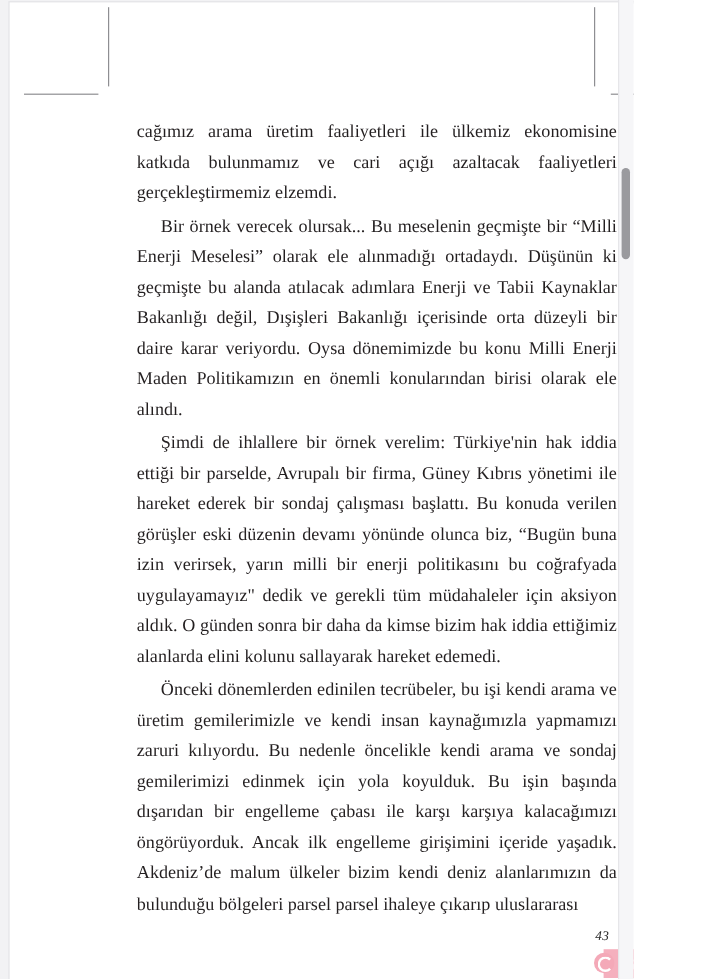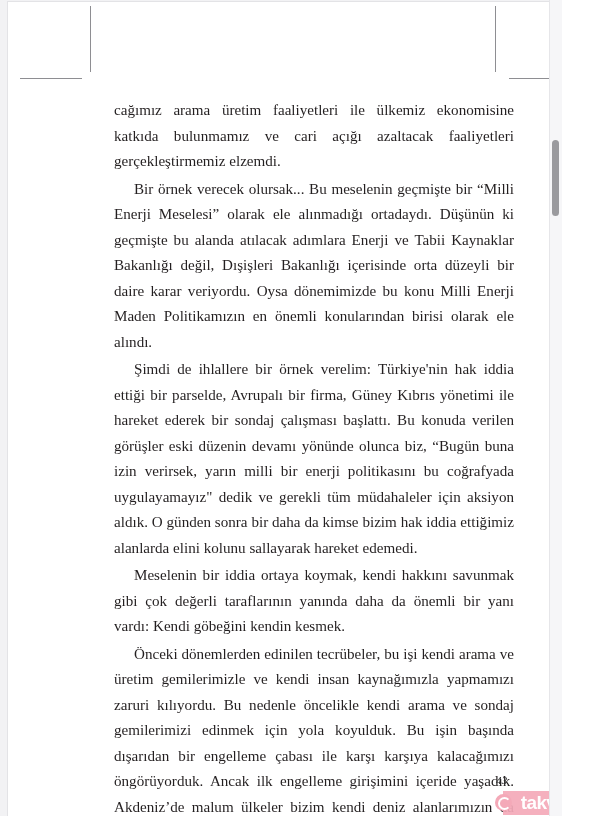--- a/index.html
+++ b/index.html
@@ -17,21 +17,20 @@
 
   
   #viewer {
     position: absolute;
     left: 0;
     top: 0;
     width: 528px;
     height: 816px;
     background: #f2f2f4;
     overflow: hidden;
-    padding-left: 34px;
   }
 
   
   #page-sheet {
     position: absolute;
     left: 8px;
     top: 2px;
     width: 580px;
     height: 814px;
     background: #ffffff;
@@ -180,21 +179,20 @@
 
     <div class="crop-mark crop-v" id="crop-tl-v"></div>
     <div class="crop-mark crop-h" id="crop-tl-h"></div>
     <div class="crop-mark crop-v" id="crop-tr-v"></div>
     <div class="crop-mark crop-h" id="crop-tr-h"></div>
 
     <div id="text-body">
       <p class="para first">cağımız arama üretim faaliyetleri ile ülkemiz ekonomisine katkıda bulunmamız ve cari açığı azaltacak faaliyetleri gerçekleştirmemiz elzemdi.</p>
       <p class="para">Bir örnek verecek olursak... Bu meselenin geçmişte bir “Milli Enerji Meselesi” olarak ele alınmadığı ortadaydı. Düşünün ki geçmişte bu alanda atılacak adımlara Enerji ve Tabii Kaynaklar Bakanlığı değil, Dışişleri Bakanlığı içerisinde orta düzeyli bir daire karar veriyordu. Oysa dönemimizde bu konu Milli Enerji Maden Politikamızın en önemli konularından birisi olarak ele alındı.</p>
       <p class="para">Şimdi de ihlallere bir örnek verelim: Türkiye'nin hak iddia ettiği bir parselde, Avrupalı bir firma, Güney Kıbrıs yönetimi ile hareket ederek bir sondaj çalışması başlattı. Bu konuda verilen görüşler eski düzenin devamı yönünde olunca biz, “Bugün buna izin verirsek, yarın milli bir enerji politikasını bu coğrafyada uygulayamayız" dedik ve gerekli tüm müdahaleler için aksiyon aldık. O günden sonra bir daha da kimse bizim hak iddia ettiğimiz alanlarda elini kolunu sallayarak hareket edemedi.</p>
-      <p class="para">Meselenin bir iddia ortaya koymak, kendi hakkını savunmak gibi çok değerli taraflarının yanında daha da önemli bir yanı vardı: Kendi göbeğini kendin kesmek.</p>
       <p class="para">Önceki dönemlerden edinilen tecrübeler, bu işi kendi arama ve üretim gemilerimizle ve kendi insan kaynağımızla yapmamızı zaruri kılıyordu. Bu nedenle öncelikle kendi arama ve sondaj gemilerimizi edinmek için yola koyulduk. Bu işin başında dışarıdan bir engelleme çabası ile karşı karşıya kalacağımızı öngörüyorduk. Ancak ilk engelleme girişimini içeride yaşadık. Akdeniz’de malum ülkeler bizim kendi deniz alanlarımızın da bulunduğu bölgeleri parsel parsel ihaleye çıkarıp uluslararası</p>
     </div>
 
     <div id="page-number">43</div>
 
     <div id="watermark">
       <div id="wm-plate"></div>
       <div id="wm-flag"></div>
       <div id="wm-word">takvim</div>
       <div id="wm-domain">com.tr</div>

